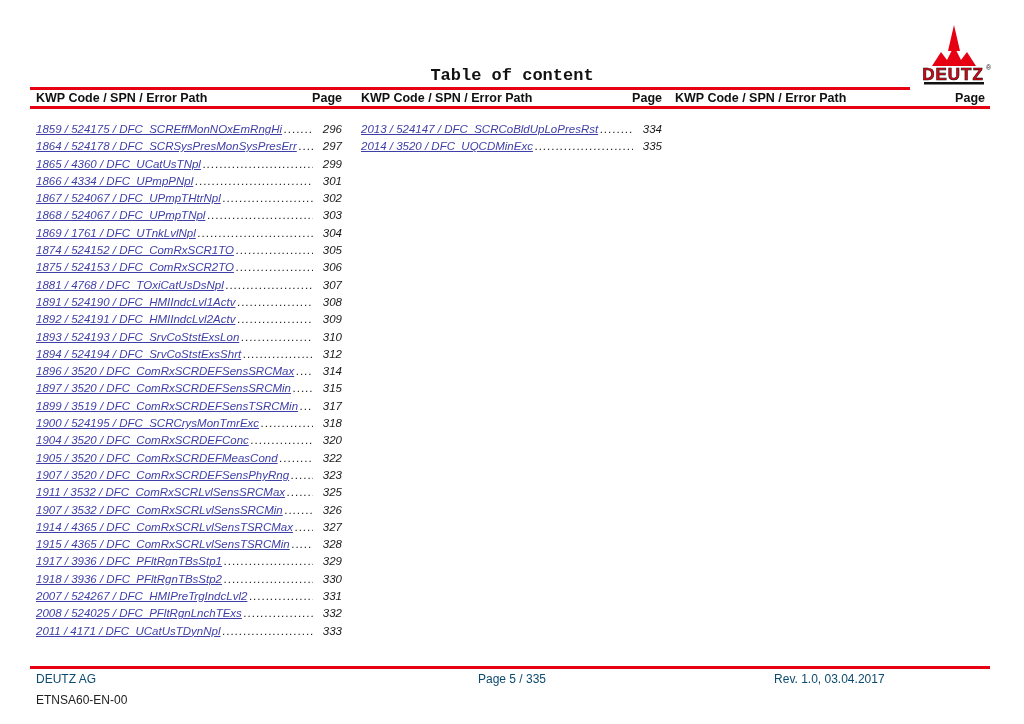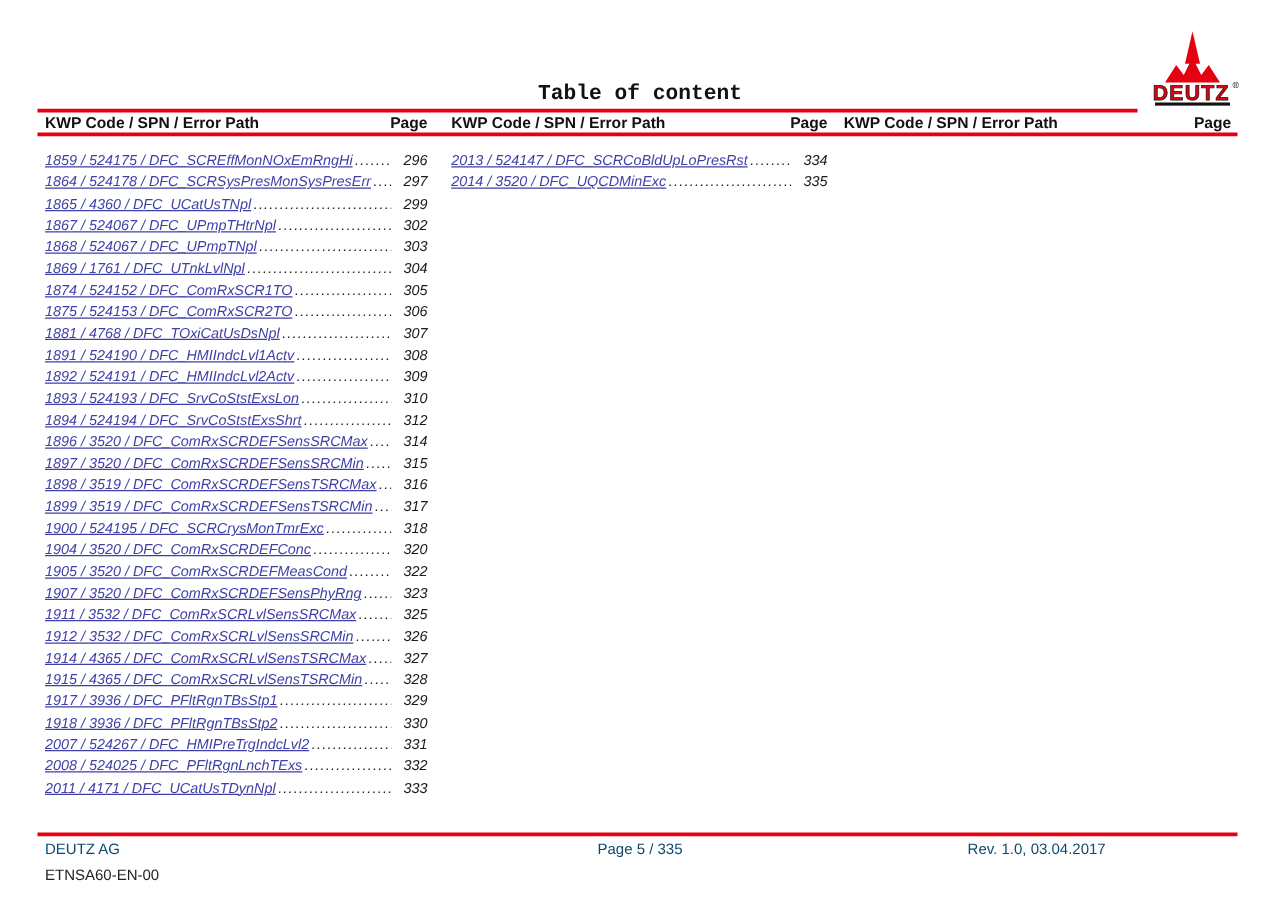--- a/index.html
+++ b/index.html
@@ -98,20 +98,25 @@
       <span class="dots"></span>
       <span class="pageno">297</span>
     </div>
 
     <div class="entry">
       <a>1865 / 4360 / DFC_UCatUsTNpl</a>
       <span class="dots"></span>
       <span class="pageno">299</span>
     </div>
 
+    <div class="entry">
+      <a>1866 / 4334 / DFC_UPmpPNpl</a>
+      <span class="dots"></span>
+      <span class="pageno">301</span>
+    </div>
 
     <div class="entry">
       <a>1867 / 524067 / DFC_UPmpTHtrNpl</a>
       <span class="dots"></span>
       <span class="pageno">302</span>
     </div>
 
     <div class="entry">
       <a>1868 / 524067 / DFC_UPmpTNpl</a>
       <span class="dots"></span>
@@ -171,25 +176,20 @@
       <span class="dots"></span>
       <span class="pageno">314</span>
     </div>
 
     <div class="entry">
       <a>1897 / 3520 / DFC_ComRxSCRDEFSensSRCMin</a>
       <span class="dots"></span>
       <span class="pageno">315</span>
     </div>
 
-    <div class="entry">
-      <a>1898 / 3519 / DFC_ComRxSCRDEFSensTSRCMax</a>
-      <span class="dots"></span>
-      <span class="pageno">316</span>
-    </div>
 
     <div class="entry">
       <a>1899 / 3519 / DFC_ComRxSCRDEFSensTSRCMin</a>
       <span class="dots"></span>
       <span class="pageno">317</span>
     </div>
 
     <div class="entry">
       <a>1900 / 524195 / DFC_SCRCrysMonTmrExc</a>
       <span class="dots"></span>
@@ -215,21 +215,21 @@
     </div>
 
 
     <div class="entry">
       <a>1911 / 3532 / DFC_ComRxSCRLvlSensSRCMax</a>
       <span class="dots"></span>
       <span class="pageno">325</span>
     </div>
 
     <div class="entry">
-      <a>1912 / 3532 / DFC_ComRxSCRLvlSensSRCMin</a>
+      <a>1907 / 3532 / DFC_ComRxSCRLvlSensSRCMin</a>
       <span class="dots"></span>
       <span class="pageno">326</span>
     </div>
 
     <div class="entry">
       <a>1914 / 4365 / DFC_ComRxSCRLvlSensTSRCMax</a>
       <span class="dots"></span>
       <span class="pageno">327</span>
     </div>
 

